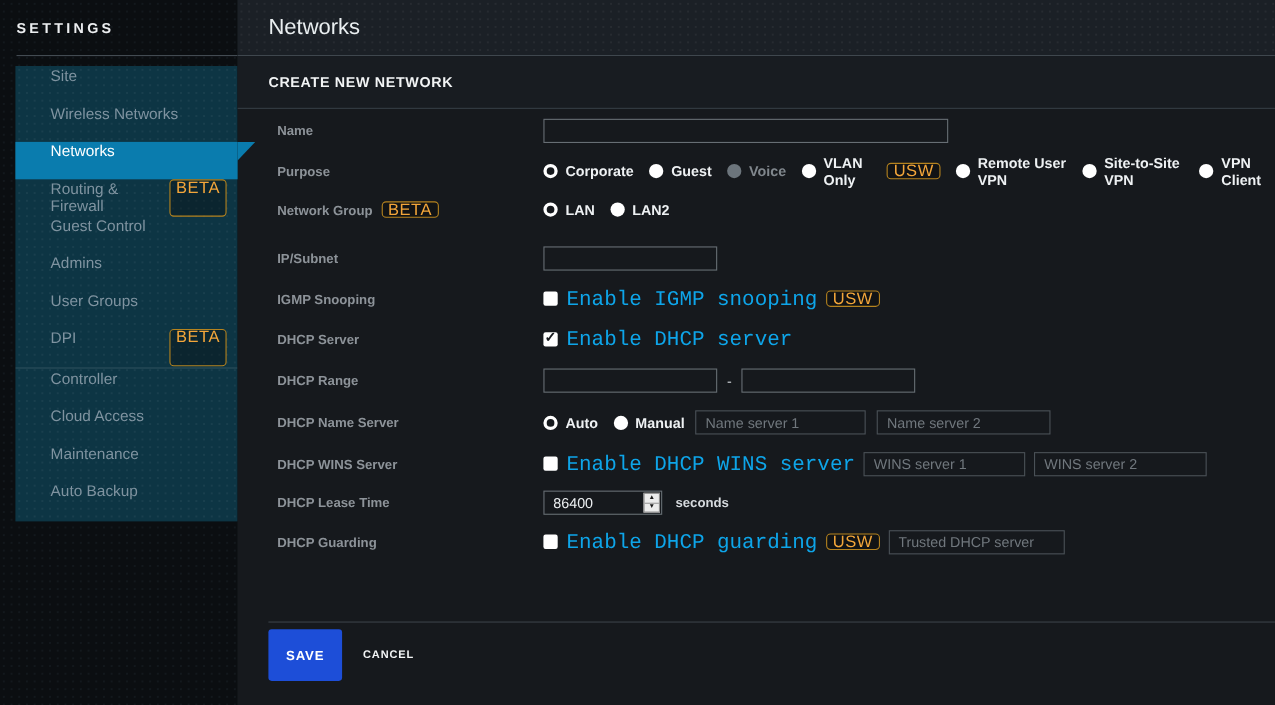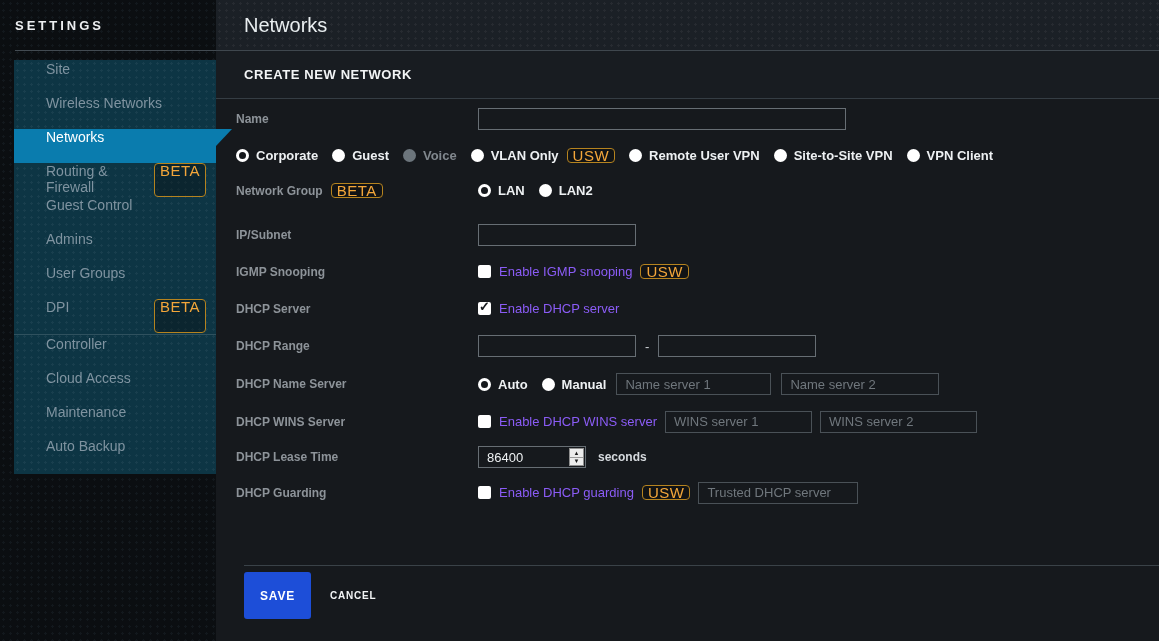--- a/index.html
+++ b/index.html
@@ -20,21 +20,21 @@
 
   .badge { display:inline-block; border:1px solid #b5831f; color:#f3a63a; background:rgba(10,10,10,0.35); font-size:15px; font-weight:normal; line-height:11px; padding:1px 5px; border-radius:4px; letter-spacing:0.5px; }
 
   
   .main { flex:1; display:flex; flex-direction:column; background:#16191d; }
   .main-header { height:51px; flex:0 0 51px; background:#1b2026; background-image:radial-gradient(circle, rgba(255,255,255,0.05) 1px, transparent 1.2px); background-size:7px 7px; border-bottom:1px solid #3f474e; display:flex; align-items:center; padding-left:28px; }
   .page-title { color:#e9eef0; font-size:20px; font-weight:normal; }
   .section-bar { height:48px; flex:0 0 48px; background:#181c21; border-bottom:1px solid #353d44; display:flex; align-items:center; padding-left:28px; }
   .section-title { color:#f2f4f5; font-size:13px; font-weight:bold; letter-spacing:0.6px; }
 
-  .form { padding-left:20px; padding-top:1px; }
+  .form { padding-left:36px; padding-top:1px; }
   .row { display:flex; align-items:center; min-height:37px; }
   .row.h38 { min-height:38px; } .row.h35 { min-height:35px; } .row.h34 { min-height:34px; }
   .row.gap-top { margin-top:8px; }
   .flabel { width:242px; flex:0 0 242px; color:#8d9399; font-size:12px; font-weight:bold; display:flex; align-items:center; gap:8px; }
   .ctrl { display:flex; align-items:center; }
 
   .tin { height:22px; background:transparent; border:1px solid #676e74; color:#e8eaec; font-size:13px; padding:0 8px; font-family:"Liberation Sans", sans-serif; }
   .tin::placeholder { color:#70777d; }
   .tin.dim { border-color:#4a5157; }
   .w-name { width:368px; } .w-ip { width:158px; } .w-vlan { width:52px; }
@@ -43,21 +43,21 @@
 
   .radio { width:13px; height:13px; border-radius:50%; background:#ffffff; flex:0 0 13px; cursor:pointer; }
   .radio.sel { background:transparent; border:3.5px solid #ffffff; }
   .radio.dis { background:#6c757c; cursor:default; }
   .opt-label { color:#eef1f3; font-size:13px; font-weight:bold; margin-left:7px; }
   .opt-label.dis { color:#80878d; }
   .opt-gap { margin-left:14px; }
 
   .checkbox { width:13px; height:13px; background:#ffffff; border-radius:2px; flex:0 0 13px; position:relative; cursor:pointer; }
   .checkbox.checked::after { content:"\2713"; position:absolute; left:1px; top:-3px; color:#16191d; font-size:13px; font-weight:bold; }
-  .chk-label { color:#8b5cf6; font-size:13px; margin-left:8px; }
+  .chk-label { color:#0ea5e9; font-size:19px; margin-left:8px;font-family:Liberation Mono, monospace; }
 
   .dash { color:#d0d4d8; font-size:13px; margin:0 9px; }
   .unit { color:#d6dade; font-size:12px; font-weight:bold; margin-left:12px; }
 
   .num-wrap { width:108px; height:22px; border:1px solid #676e74; display:flex; align-items:center; }
   .num-wrap input { flex:1; min-width:0; background:transparent; border:none; outline:none; color:#eef1f3; font-size:13px; padding:0 8px; font-family:"Liberation Sans", sans-serif; }
   .spinner { width:15px; height:18px; margin-right:1px; background:#ececec; border:1px solid #8f8f8f; display:flex; flex-direction:column; cursor:pointer; }
   .spin-btn { flex:1; display:flex; align-items:center; justify-content:center; font-size:6px; color:#1a1a1a; line-height:1; }
   .spin-btn.up { border-bottom:1px solid #9a9a9a; }
 
@@ -128,20 +128,21 @@
     <div class="form">
 
       <div class="row h38">
         <div class="flabel">Name</div>
         <div class="ctrl">
           <input class="tin w-name" type="text" value="" style="">
         </div>
       </div>
 
       <div class="row h35">
+        <div class="flabel">Purpose</div>
         <div class="ctrl">
           <span class="radio sel"></span>
             <span class="opt-label">Corporate</span>
           <span class="radio opt-gap"></span>
             <span class="opt-label">Guest</span>
           <span class="radio dis opt-gap"></span>
             <span class="opt-label dis">Voice</span>
           <span class="radio opt-gap"></span>
             <span class="opt-label">VLAN Only</span>
           <span class="badge" style="margin-left:8px;">USW</span>

